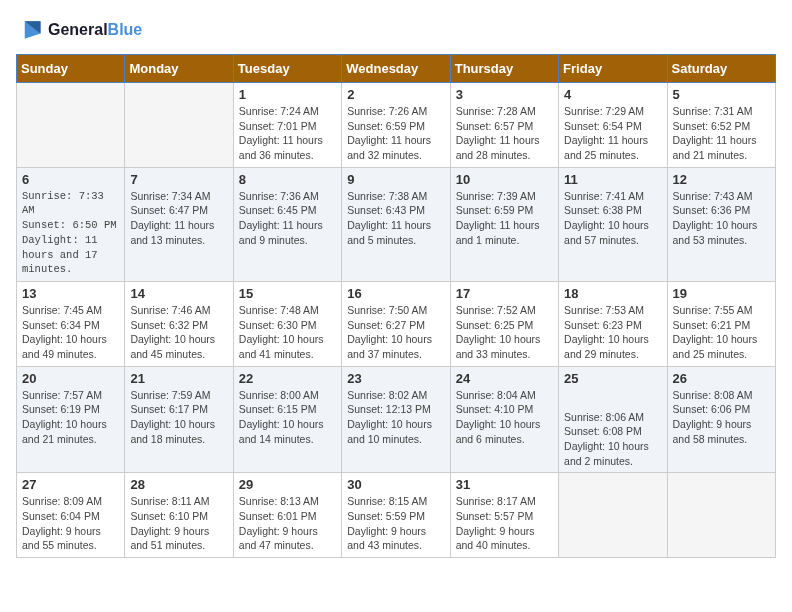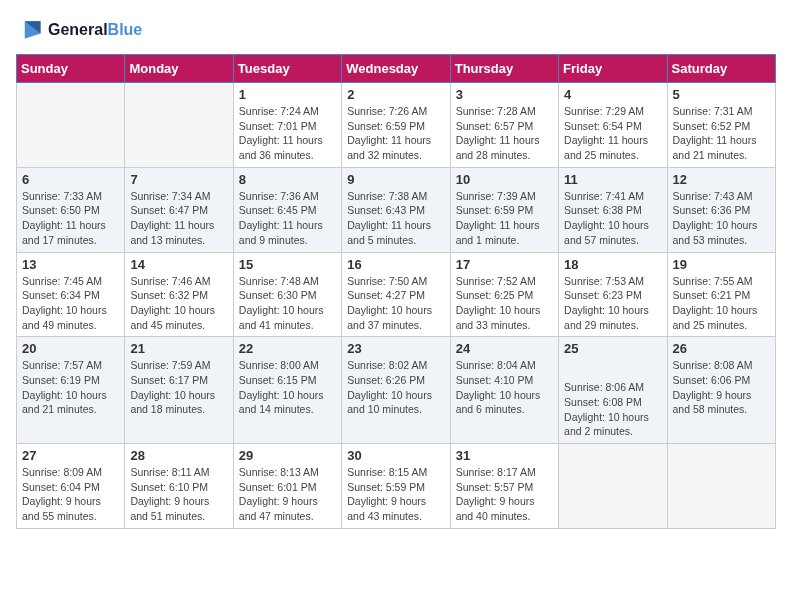--- a/index.html
+++ b/index.html
@@ -37,21 +37,21 @@
     .location-title {
       font-size: 18px;
       color: #555;
     }
     .calendar {
       width: 100%;
       border-collapse: collapse;
       font-size: 11px;
     }
     .calendar th {
-      background: #be185d;
+      background: #a16207;
       color: #fff;
       padding: 6px 4px;
       text-align: left;
       font-size: 13px;
       font-weight: bold;
       border: 1px solid #4a7fc1;
     }
     .calendar td {
       border: 1px solid #ccc;
       vertical-align: top;
@@ -140,21 +140,21 @@
         <td>
           <div class="day-num">5</div>
           <div class="day-detail" style="white-space: pre-line;">Sunrise: 7:31 AM
 Sunset: 6:52 PM
 Daylight: 11 hours and 21 minutes.</div>
         </td>
       </tr>
       <tr class="row-shaded">
         <td>
           <div class="day-num">6</div>
-          <div class="day-detail" style="white-space: pre-line;">Sunrise: 7:33 AM
+          <div class="day-detail" style="white-space: pre-line; font-family: Liberation Mono, monospace;">Sunrise: 7:33 AM
 Sunset: 6:50 PM
 Daylight: 11 hours and 17 minutes.</div>
         </td>
         <td>
           <div class="day-num">7</div>
           <div class="day-detail" style="white-space: pre-line;">Sunrise: 7:34 AM
 Sunset: 6:47 PM
 Daylight: 11 hours and 13 minutes.</div>
         </td>
         <td>
@@ -203,21 +203,21 @@
         </td>
         <td>
           <div class="day-num">15</div>
           <div class="day-detail" style="white-space: pre-line;">Sunrise: 7:48 AM
 Sunset: 6:30 PM
 Daylight: 10 hours and 41 minutes.</div>
         </td>
         <td>
           <div class="day-num">16</div>
           <div class="day-detail" style="white-space: pre-line;">Sunrise: 7:50 AM
-Sunset: 4:27 PM
+Sunset: 6:27 PM
 Daylight: 10 hours and 37 minutes.</div>
         </td>
         <td>
           <div class="day-num">17</div>
           <div class="day-detail" style="white-space: pre-line;">Sunrise: 7:52 AM
 Sunset: 6:25 PM
 Daylight: 10 hours and 33 minutes.</div>
         </td>
         <td>
           <div class="day-num">18</div>
@@ -247,21 +247,21 @@
         </td>
         <td>
           <div class="day-num">22</div>
           <div class="day-detail" style="white-space: pre-line;">Sunrise: 8:00 AM
 Sunset: 6:15 PM
 Daylight: 10 hours and 14 minutes.</div>
         </td>
         <td>
           <div class="day-num">23</div>
           <div class="day-detail" style="white-space: pre-line;">Sunrise: 8:02 AM
-Sunset: 6:26 PM
+Sunset: 12:13 PM
 Daylight: 10 hours and 10 minutes.</div>
         </td>
         <td>
           <div class="day-num">24</div>
           <div class="day-detail" style="white-space: pre-line;">Sunrise: 8:04 AM
 Sunset: 4:10 PM
 Daylight: 10 hours and 6 minutes.</div>
         </td>
         <td>
           <div class="day-num">25</div>

